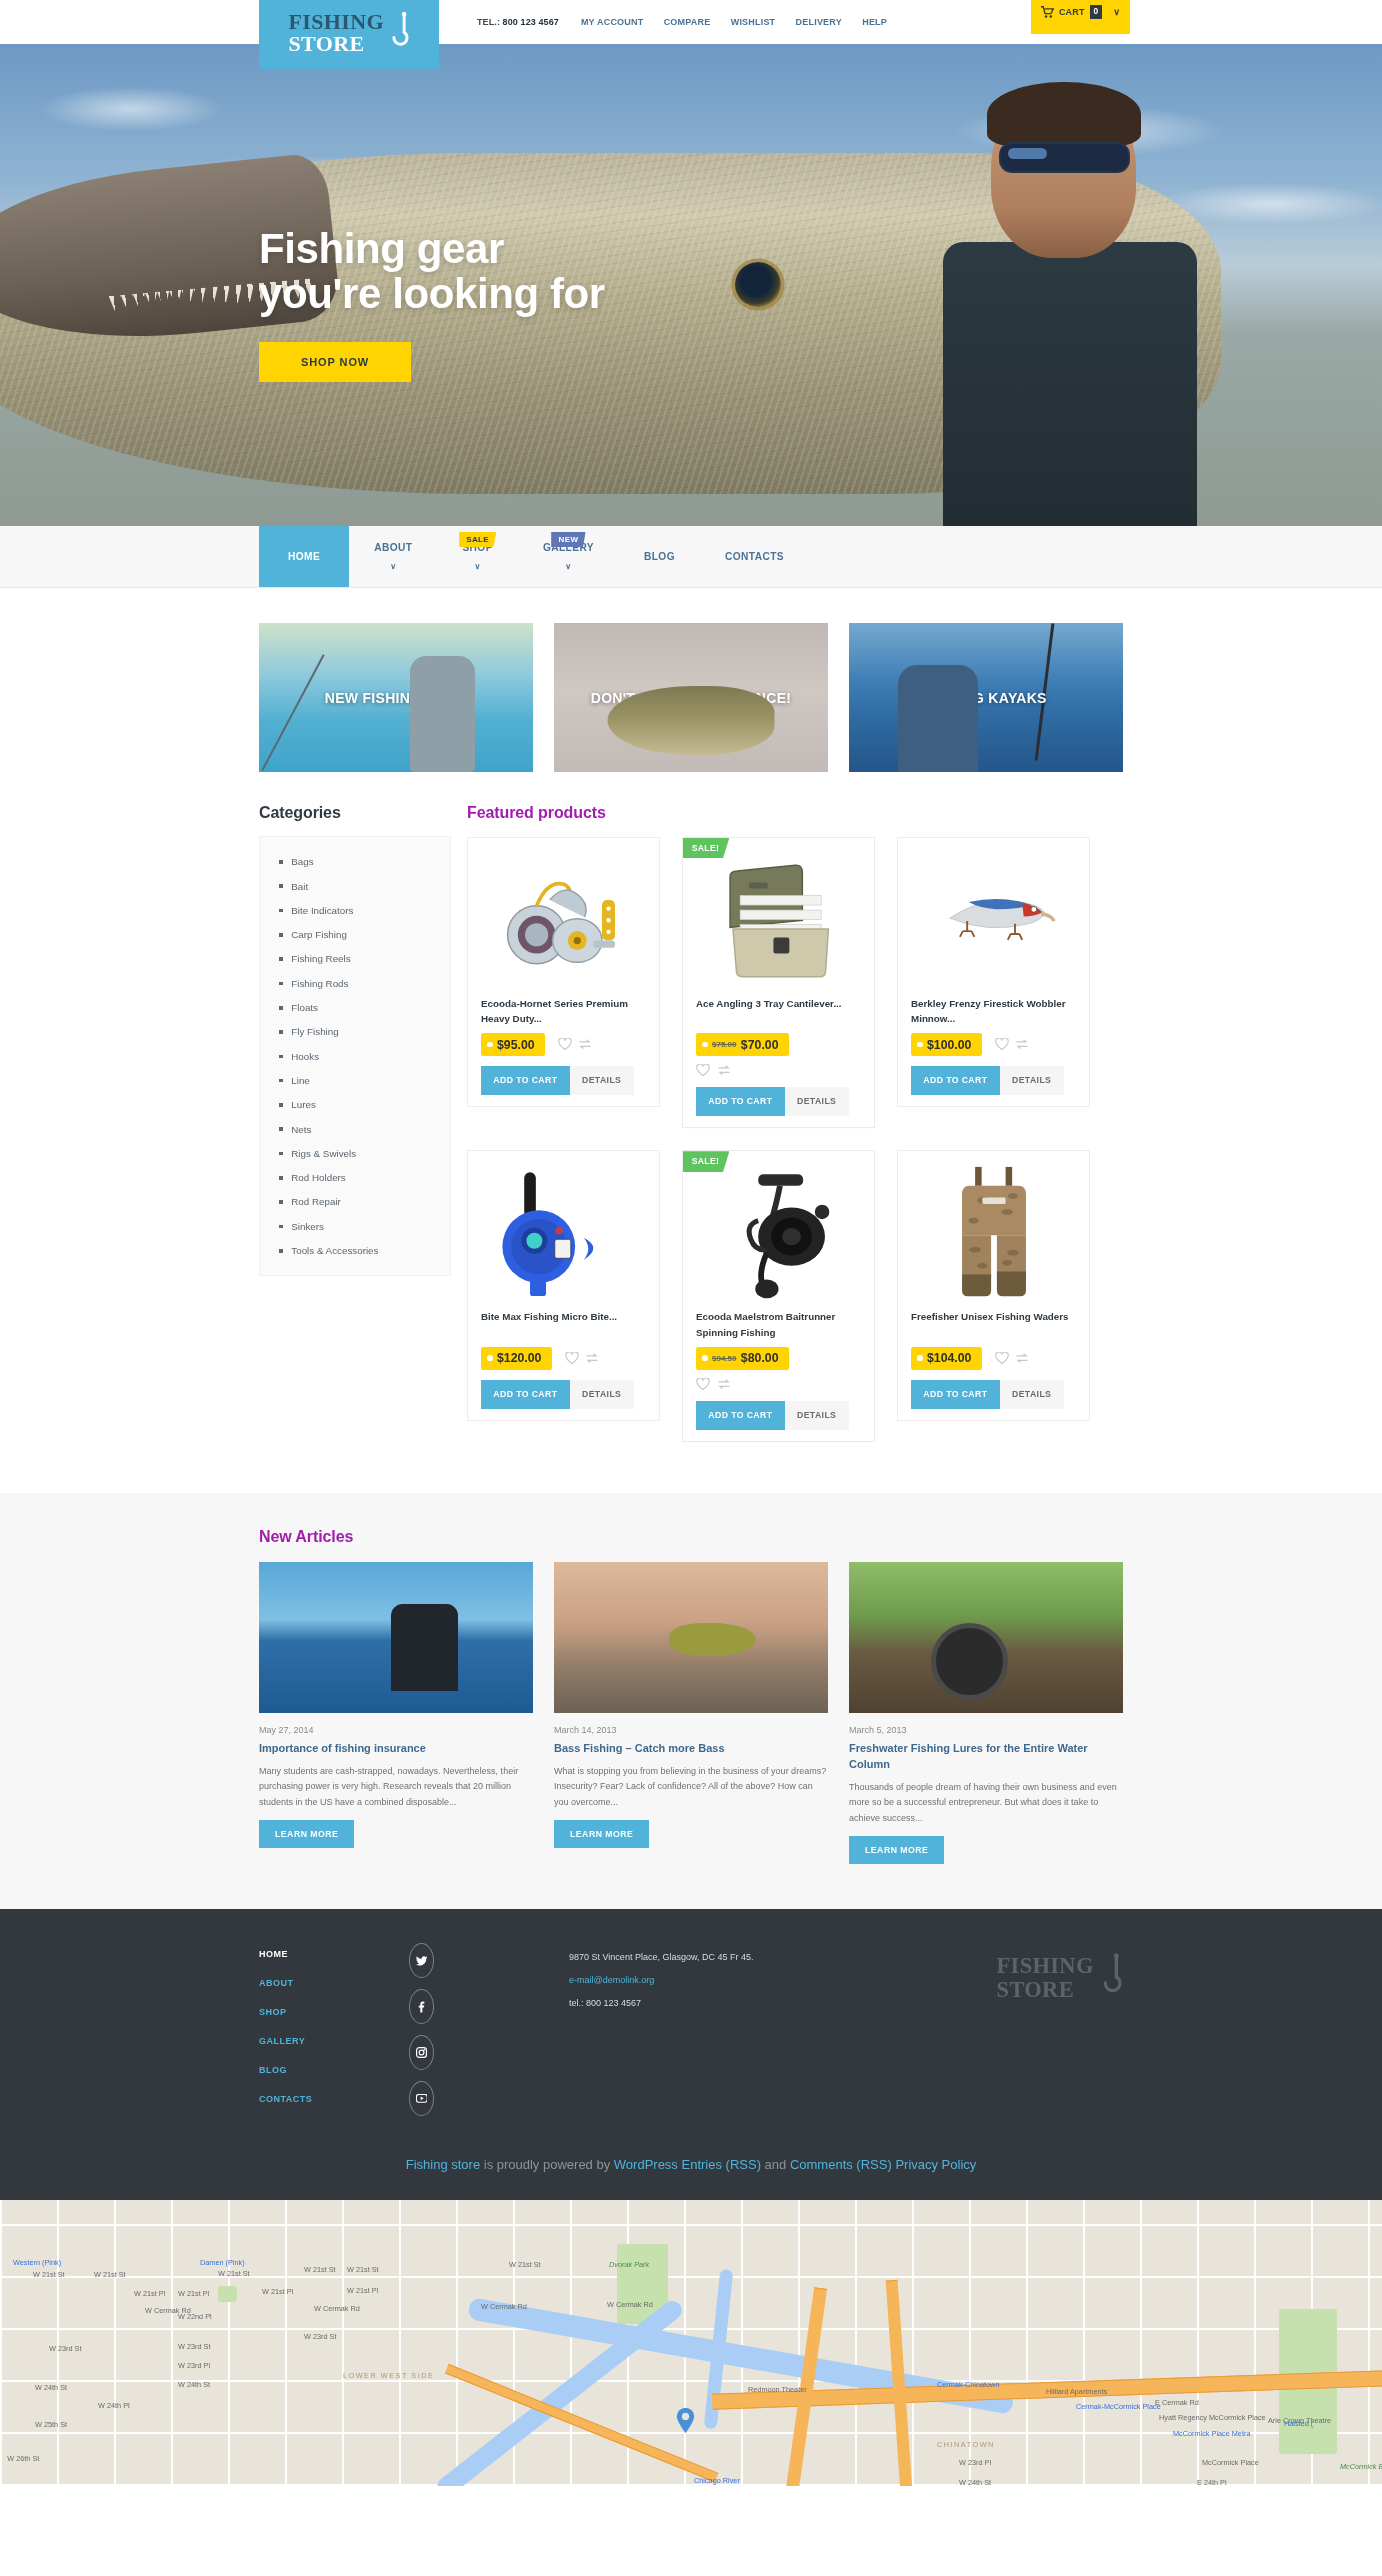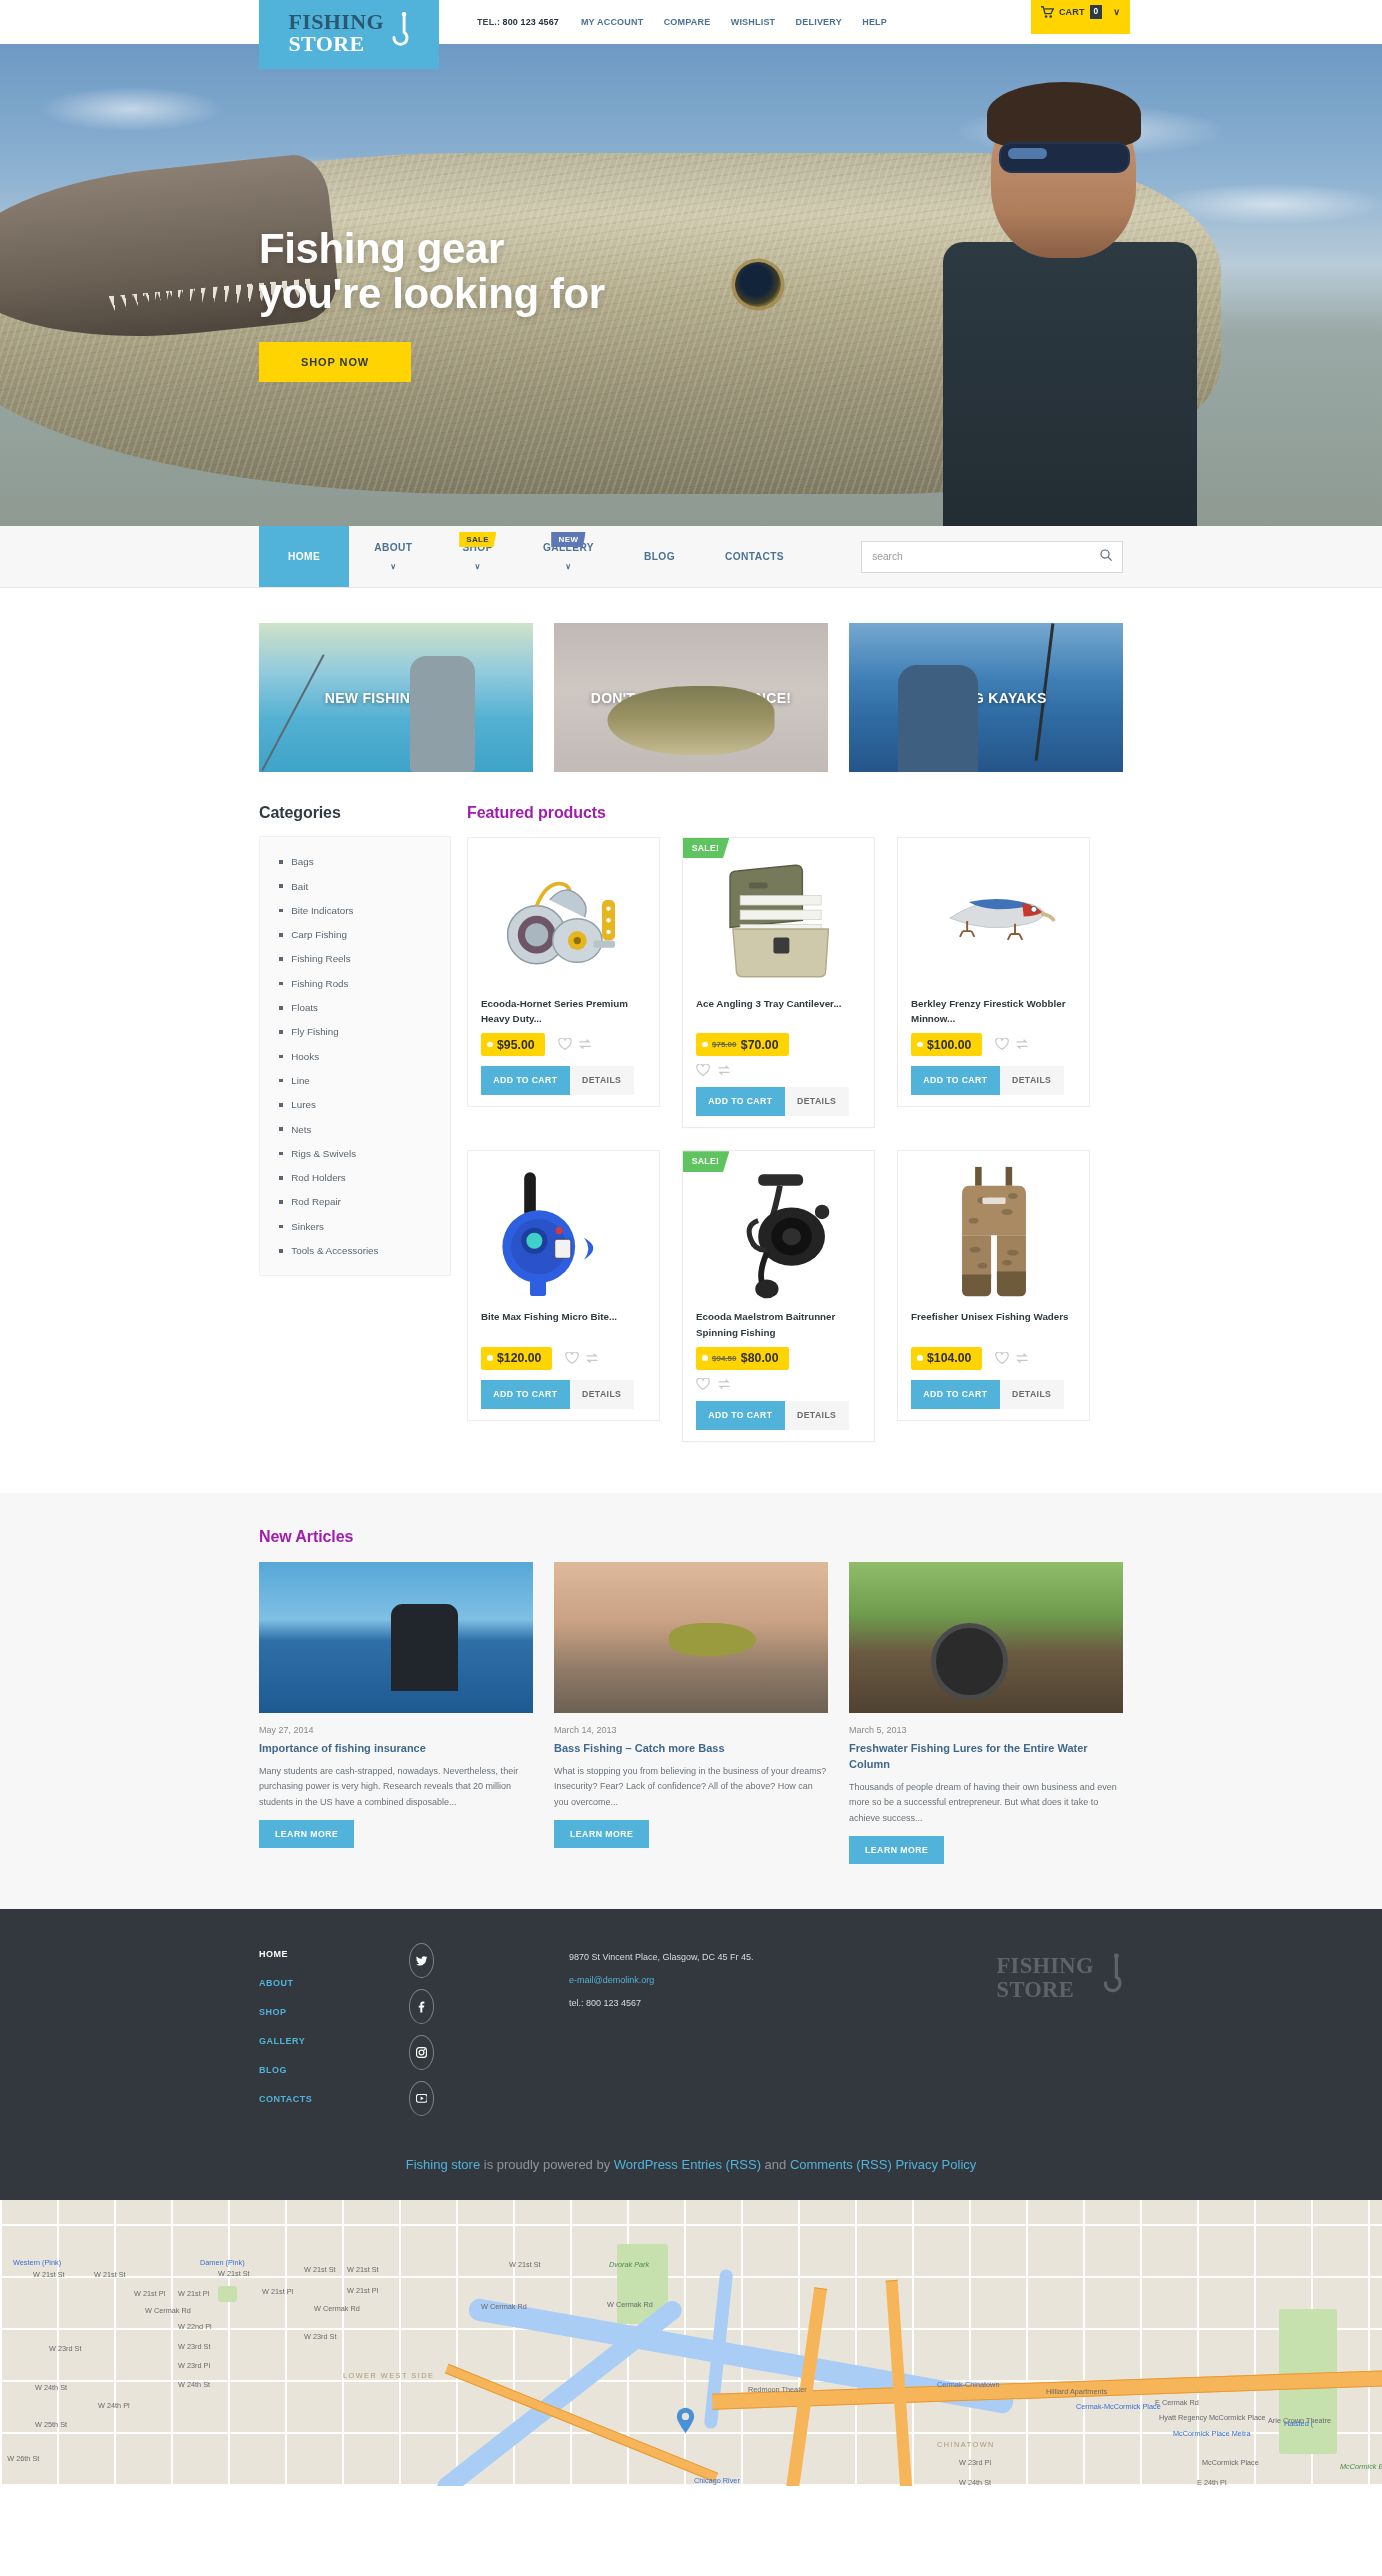--- a/index.html
+++ b/index.html
@@ -319,31 +319,20 @@
         <span>GALLERY</span>
         <span class="nav-caret">∨</span>
       </a>
       <a href="#" class="nav-item">
         <span>BLOG</span>
       </a>
       <a href="#" class="nav-item">
         <span>CONTACTS</span>
       </a>
 
-      <div class="search-wrap">
-        <div class="search-box">
-          <input type="text" placeholder="search" style="">
-          <span>
-            <svg width="12.3" height="12.3" viewBox="0 0 17 17">
-              <circle cx="7" cy="7" r="5.6" fill="none" stroke="#55616b" stroke-width="1.6"></circle>
-              <line x1="11.2" y1="11.2" x2="16" y2="16" stroke="#55616b" stroke-width="1.6"></line>
-            </svg>
-          </span>
-        </div>
-      </div>
     </div>
   </div>
 
   <div class="promos">
     <div class="promo p1">
       <div class="promo-cap">NEW FISHING RODS</div>
     </div>
     <div class="promo p2">
       <div class="promo-cap">DON'T MISS YOUR CHANCE!</div>
     </div>
@@ -769,21 +758,21 @@
         <div class="map-label " style="left: 509px; top: 60px;">W 21st St</div>
         <div class="map-label " style="left: 134px; top: 89px;">W 21st Pl</div>
         <div class="map-label " style="left: 178px; top: 89px;">W 21st Pl</div>
         <div class="map-label " style="left: 262px; top: 87px;">W 21st Pl</div>
         <div class="map-label " style="left: 347px; top: 86px;">W 21st Pl</div>
         <div class="map-label " style="left: 145px; top: 106px;">W Cermak Rd</div>
         <div class="map-label " style="left: 314px; top: 104px;">W Cermak Rd</div>
         <div class="map-label " style="left: 481px; top: 102px;">W Cermak Rd</div>
         <div class="map-label " style="left: 607px; top: 100px;">W Cermak Rd</div>
         <div class="map-label park" style="left: 609px; top: 60px;">Dvorak Park</div>
-        <div class="map-label " style="left: 178px; top: 122px;">W 22nd Pl</div>
+        <div class="map-label " style="left: 178px; top: 112px;">W 22nd Pl</div>
         <div class="map-label " style="left: 304px; top: 132px;">W 23rd St</div>
         <div class="map-label " style="left: 49px; top: 144px;">W 23rd St</div>
         <div class="map-label " style="left: 178px; top: 142px;">W 23rd St</div>
         <div class="map-label " style="left: 178px; top: 161px;">W 23rd Pl</div>
         <div class="map-label area" style="left: 343px; top: 171px;">LOWER WEST SIDE</div>
         <div class="map-label " style="left: 35px; top: 183px;">W 24th St</div>
         <div class="map-label " style="left: 178px; top: 180px;">W 24th St</div>
         <div class="map-label " style="left: 98px; top: 201px;">W 24th Pl</div>
         <div class="map-label " style="left: 35px; top: 220px;">W 25th St</div>
         <div class="map-label " style="left: 7.3px; top: 254px;">W 26th St</div>

